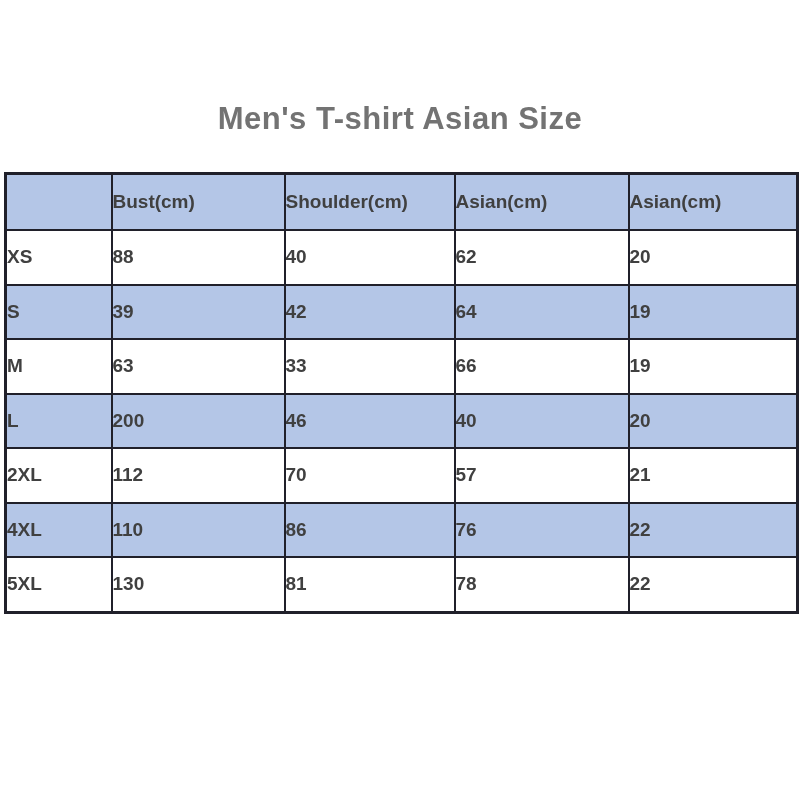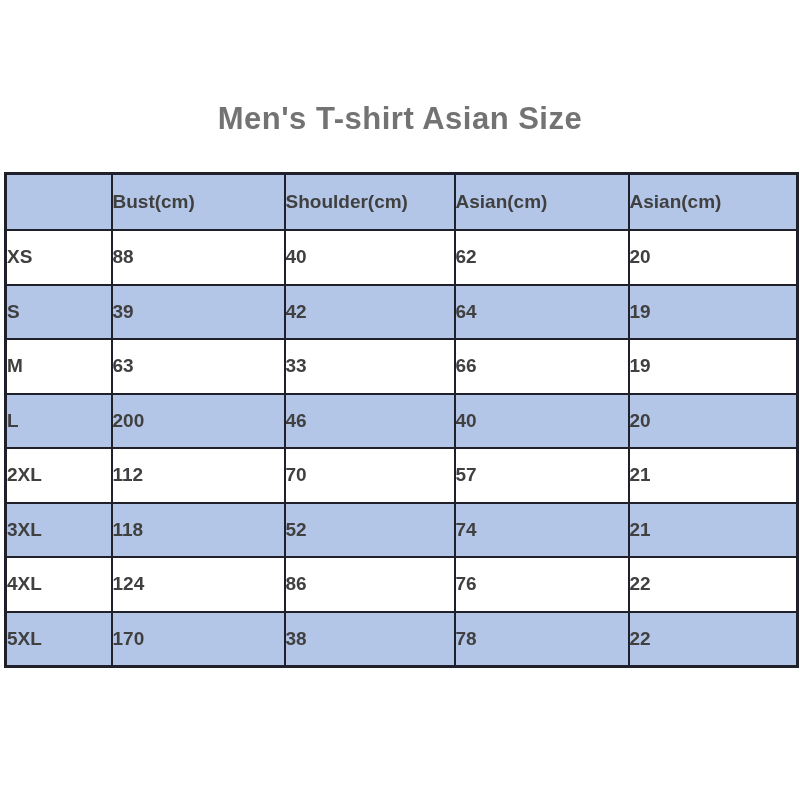--- a/index.html
+++ b/index.html
@@ -112,36 +112,29 @@
         <td>20</td>
       </tr>
       <tr>
         <td>2XL</td>
         <td>112</td>
         <td>70</td>
         <td>57</td>
         <td>21</td>
       </tr>
       <tr>
-        <td>3XL</td>
-        <td>118</td>
-        <td>52</td>
-        <td>74</td>
-        <td>21</td>
-      </tr>
-      <tr>
         <td>4XL</td>
-        <td>124</td>
+        <td>110</td>
         <td>86</td>
         <td>76</td>
         <td>22</td>
       </tr>
       <tr>
         <td>5XL</td>
-        <td>170</td>
-        <td>38</td>
+        <td>130</td>
+        <td>81</td>
         <td>78</td>
         <td>22</td>
       </tr>
     </tbody>
   </table>
 
 </div>
 
 </body></html>

